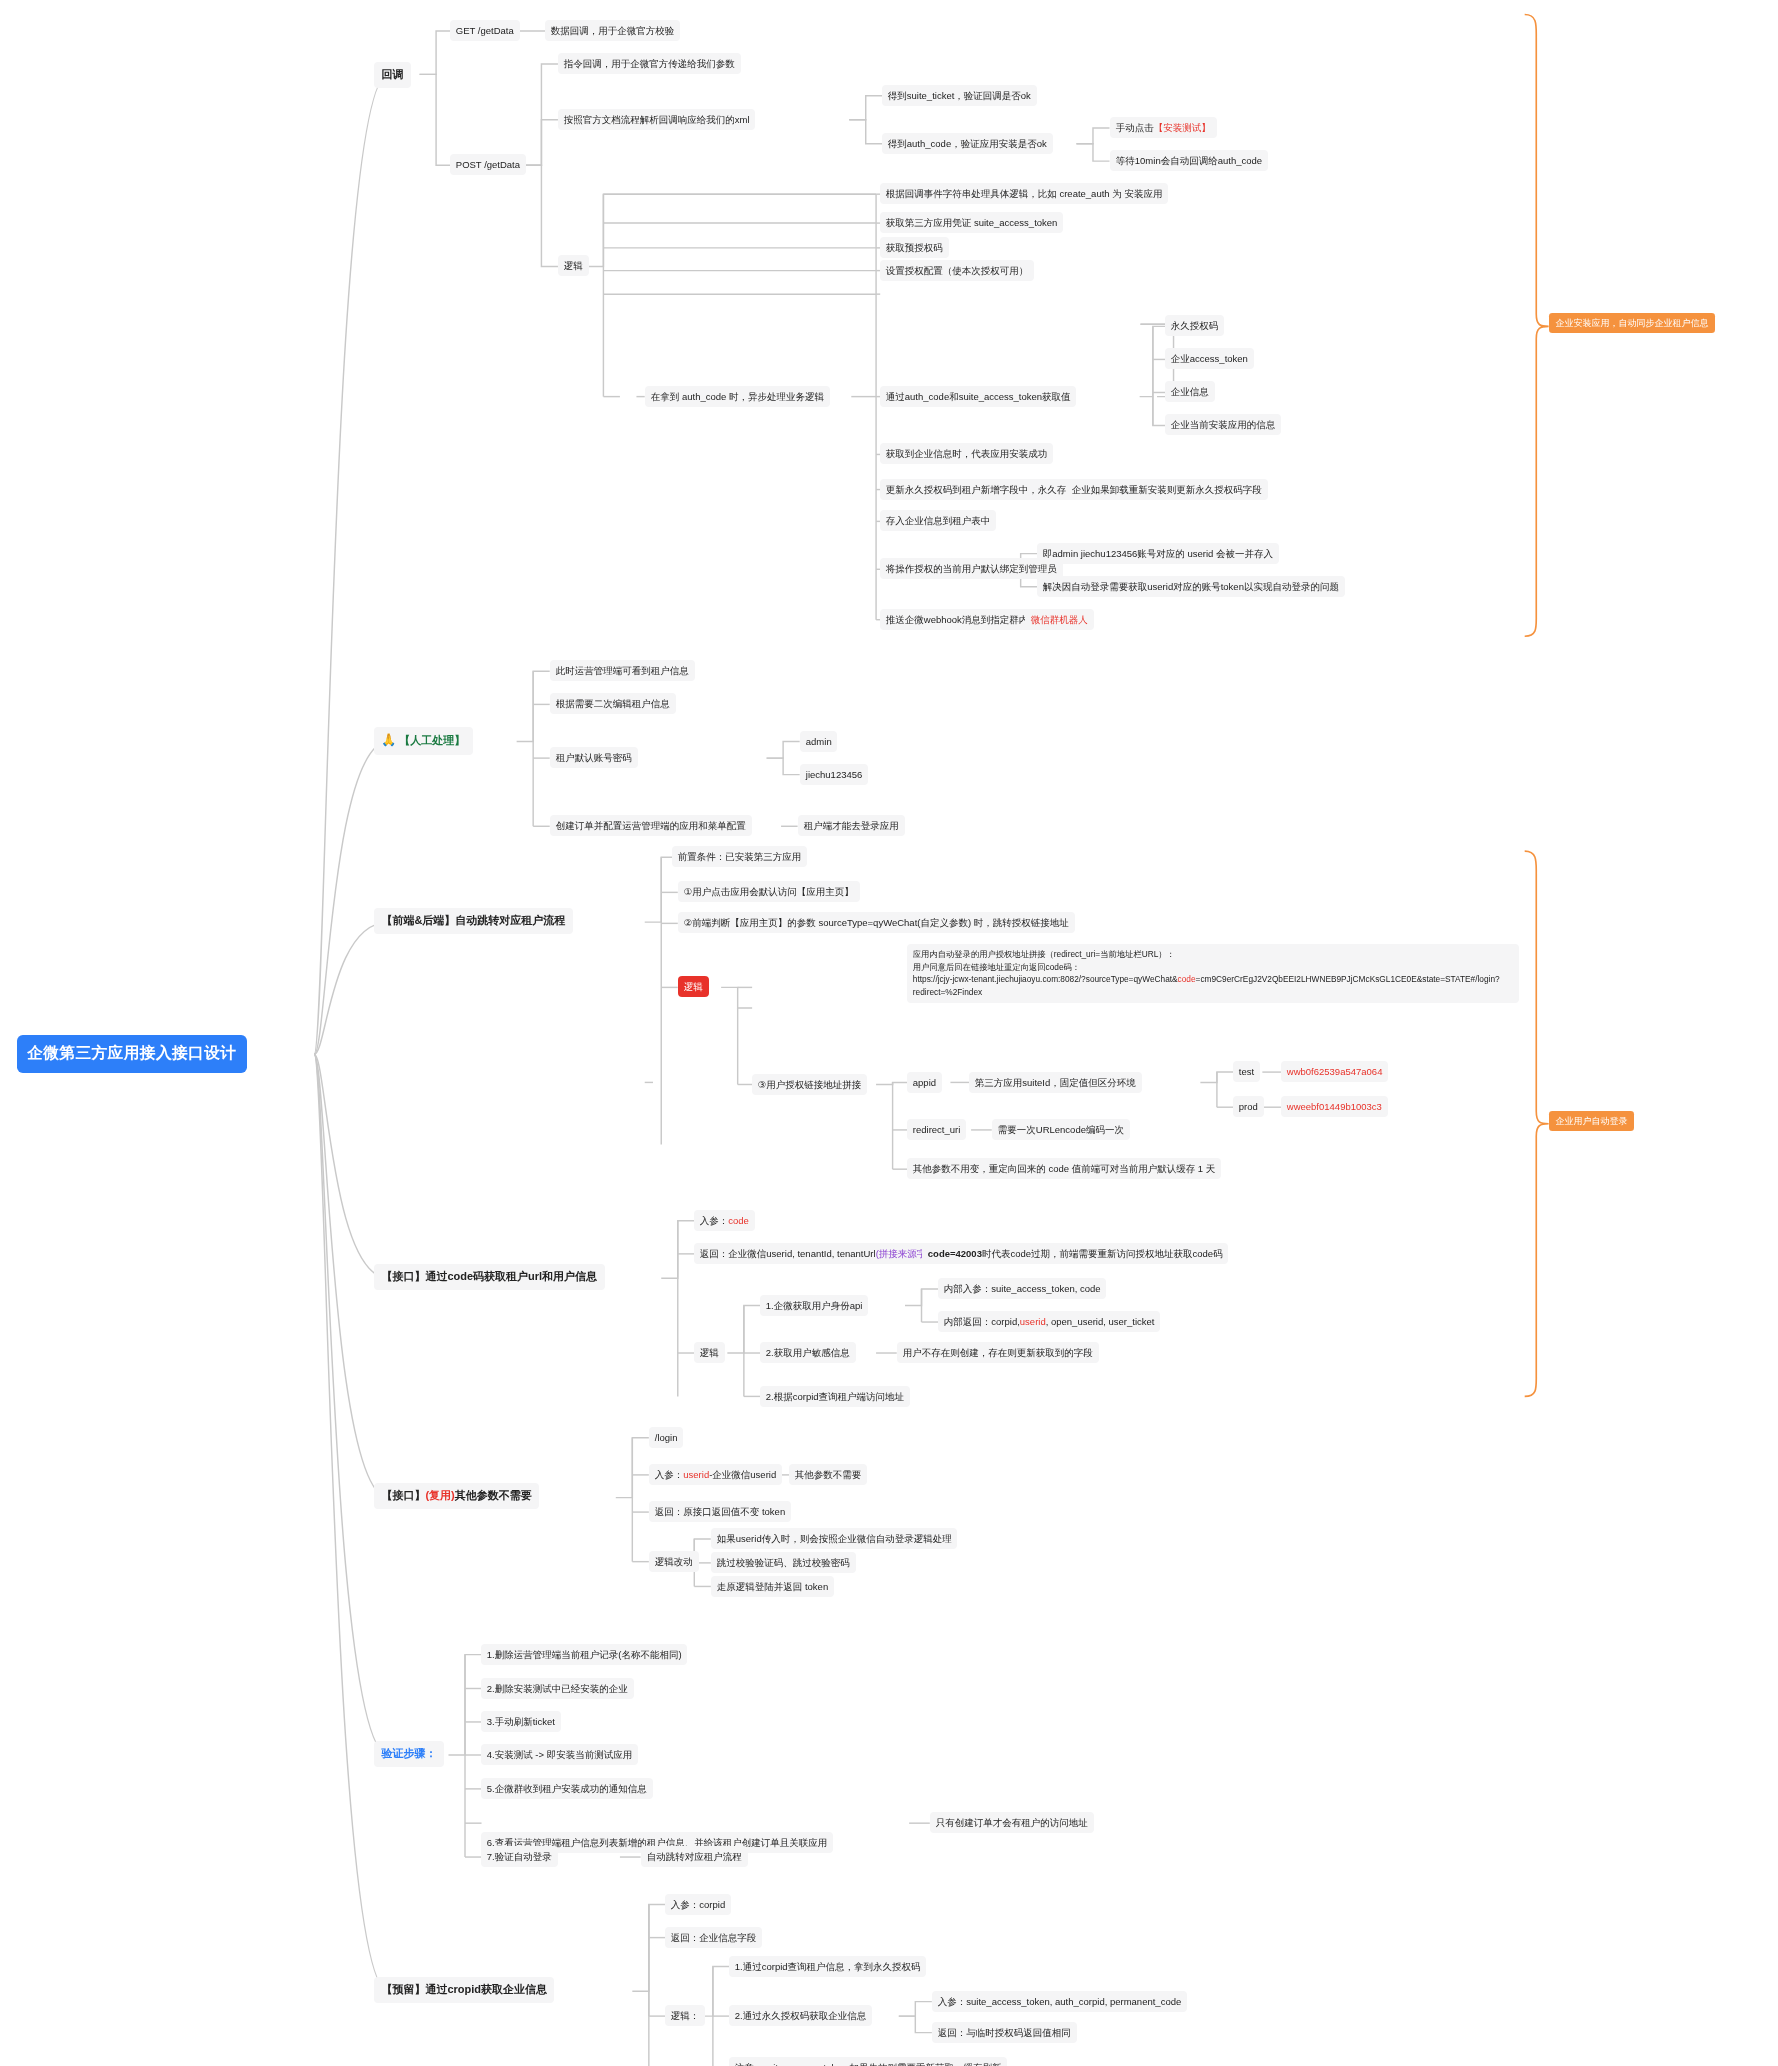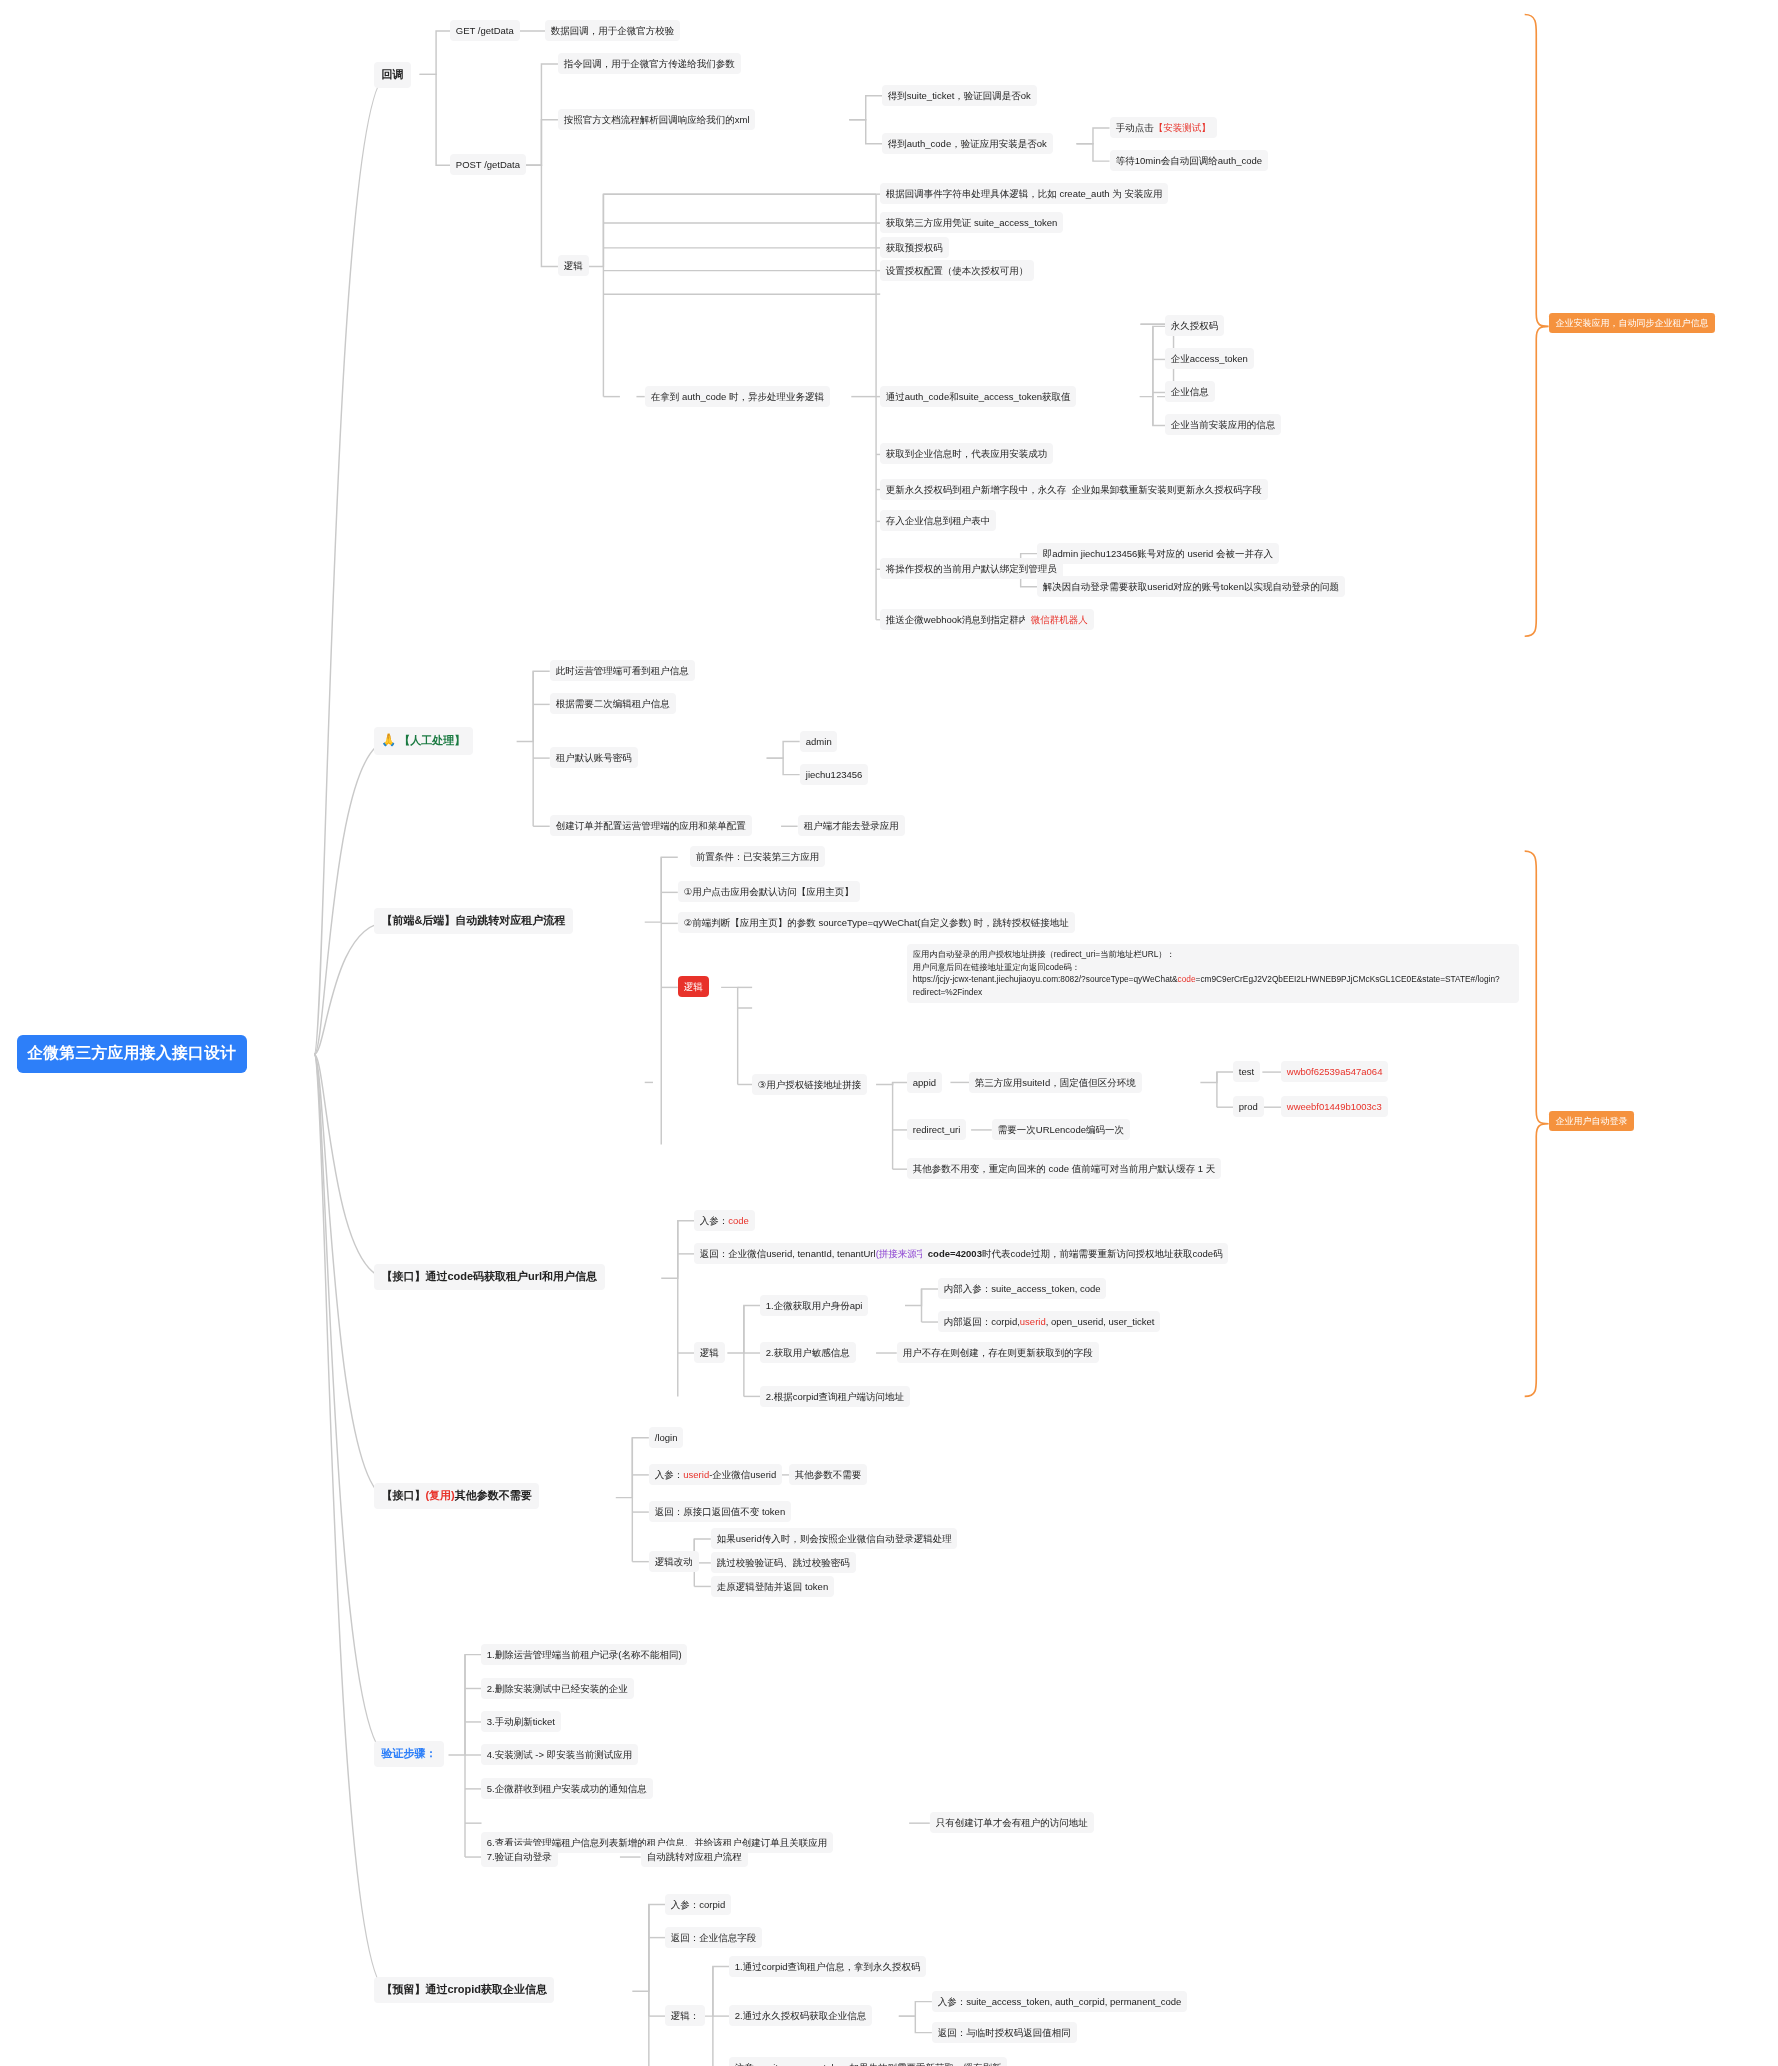--- a/index.html
+++ b/index.html
@@ -257,21 +257,21 @@
 </div>
 <div class="node" style="left:550px;top:660px;">此时运营管理端可看到租户信息</div>
 <div class="node" style="left:550px;top:693px;">根据需要二次编辑租户信息</div>
 <div class="node" style="left:550px;top:747px;">租户默认账号密码</div>
 <div class="node" style="left:800px;top:731px;">admin</div>
 <div class="node" style="left:800px;top:764px;">jiechu123456</div>
 <div class="node" style="left:550px;top:815px;">创建订单并配置运营管理端的应用和菜单配置</div>
 <div class="node" style="left:798px;top:815px;">租户端才能去登录应用</div>
 
 <div class="node lvl1" style="left:374px;top:908px;">【前端&amp;后端】自动跳转对应租户流程</div>
-<div class="node" style="left:690px;top:846px;">前置条件：已安装第三方应用</div>
+<div class="node" style="left:672px;top:846px;">前置条件：已安装第三方应用</div>
 <div class="node" style="left:678px;top:881px;">①用户点击应用会默认访问【应用主页】</div>
 <div class="node" style="left:678px;top:912px;text-align:center;">②前端判断【应用主页】的参数 sourceType=qyWeChat(自定义参数) 时，跳转授权链接地址</div>
 <div class="node" style="left:678px;top:976px;background:#e8322a;color:#fff;">逻辑</div>
 <div class="node" style="left:752px;top:1074px;">③用户授权链接地址拼接</div>
 
 <div class="node multiline url-block" style="left:907px;top:944px;width:612px;">
   <span class="ln">应用内自动登录的用户授权地址拼接（redirect_uri=当前地址栏URL）：</span>
   <span class="ln">用户同意后回在链接地址重定向返回code码：</span>
   <span class="ln"><span>https://jcjy-jcwx-tenant.jiechujiaoyu.com:8082/?sourceType=qyWeChat&amp;</span><span class="red">code</span><span>=cm9C9erCrEgJ2V2QbEEI2LHWNEB9PJjCMcKsGL1CE0E&amp;state=STATE#/login?redirect=%2Findex</span></span>
 </div>

